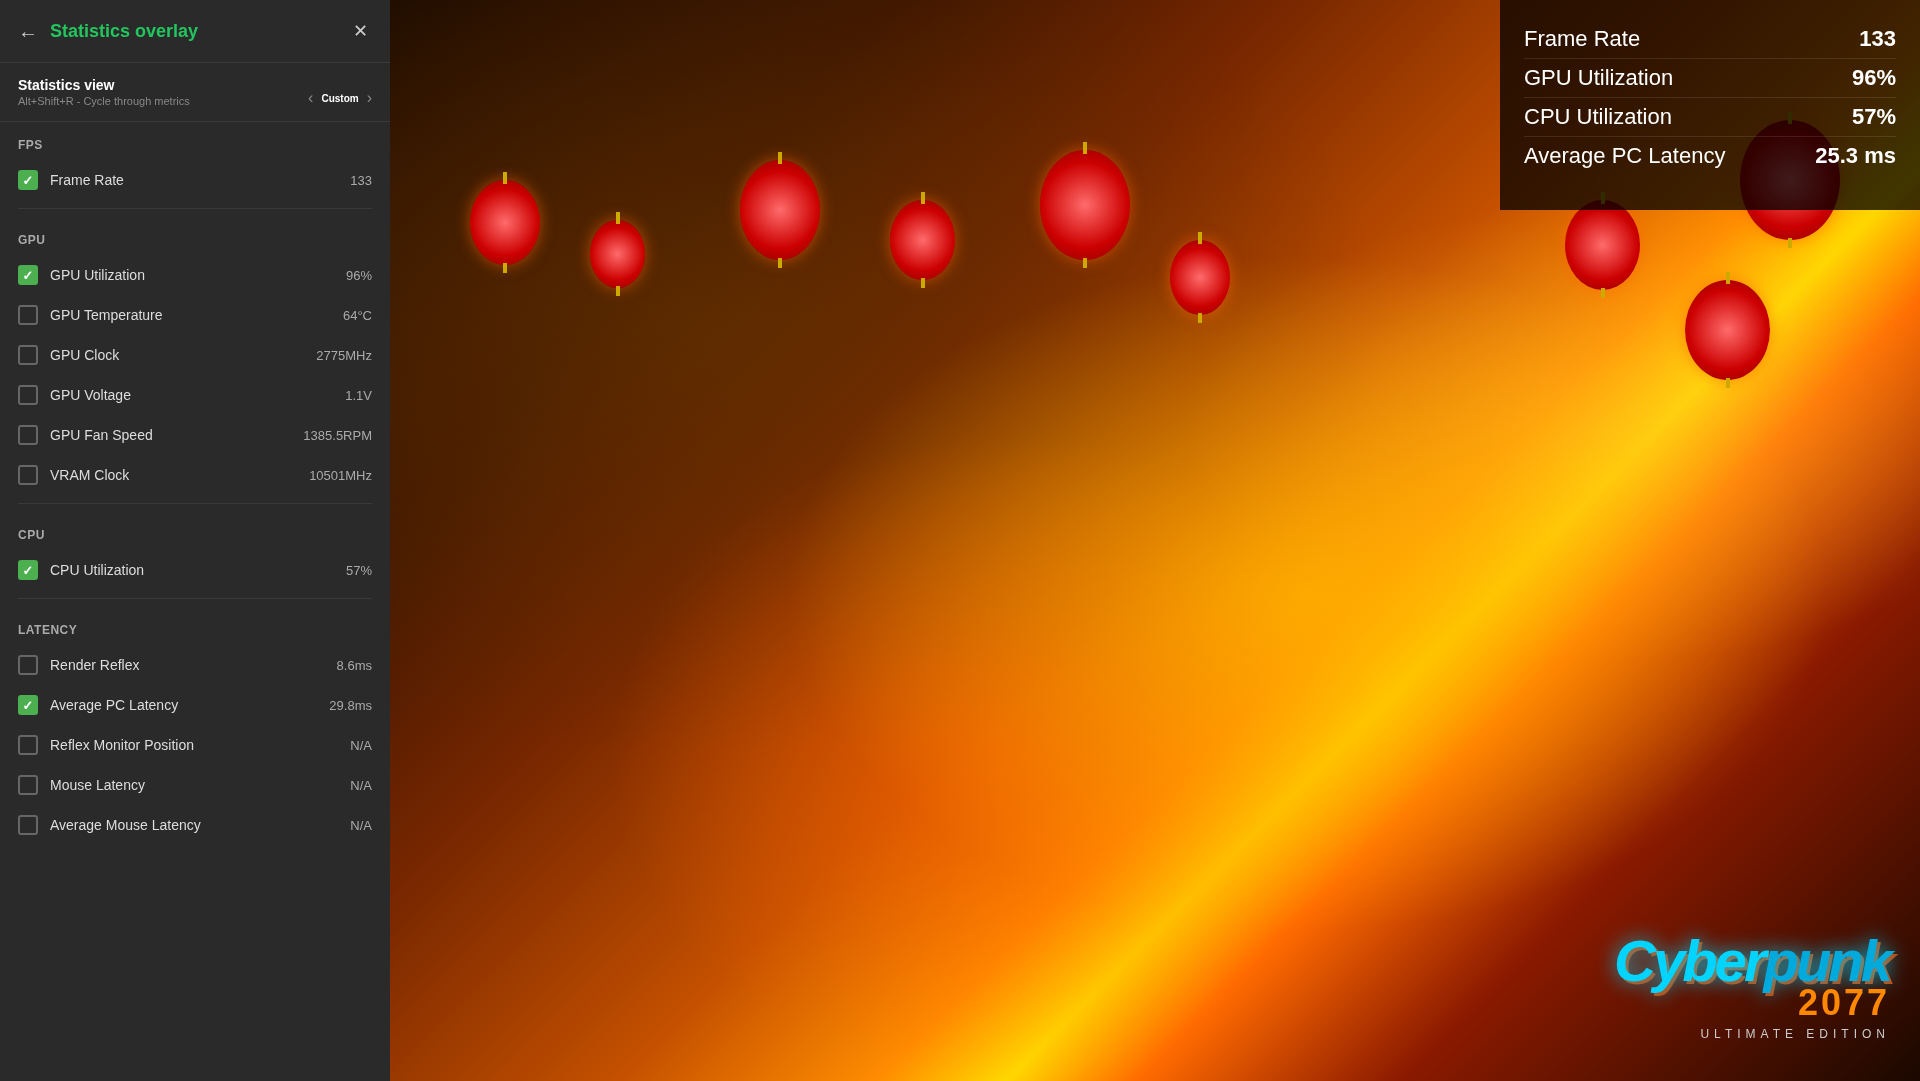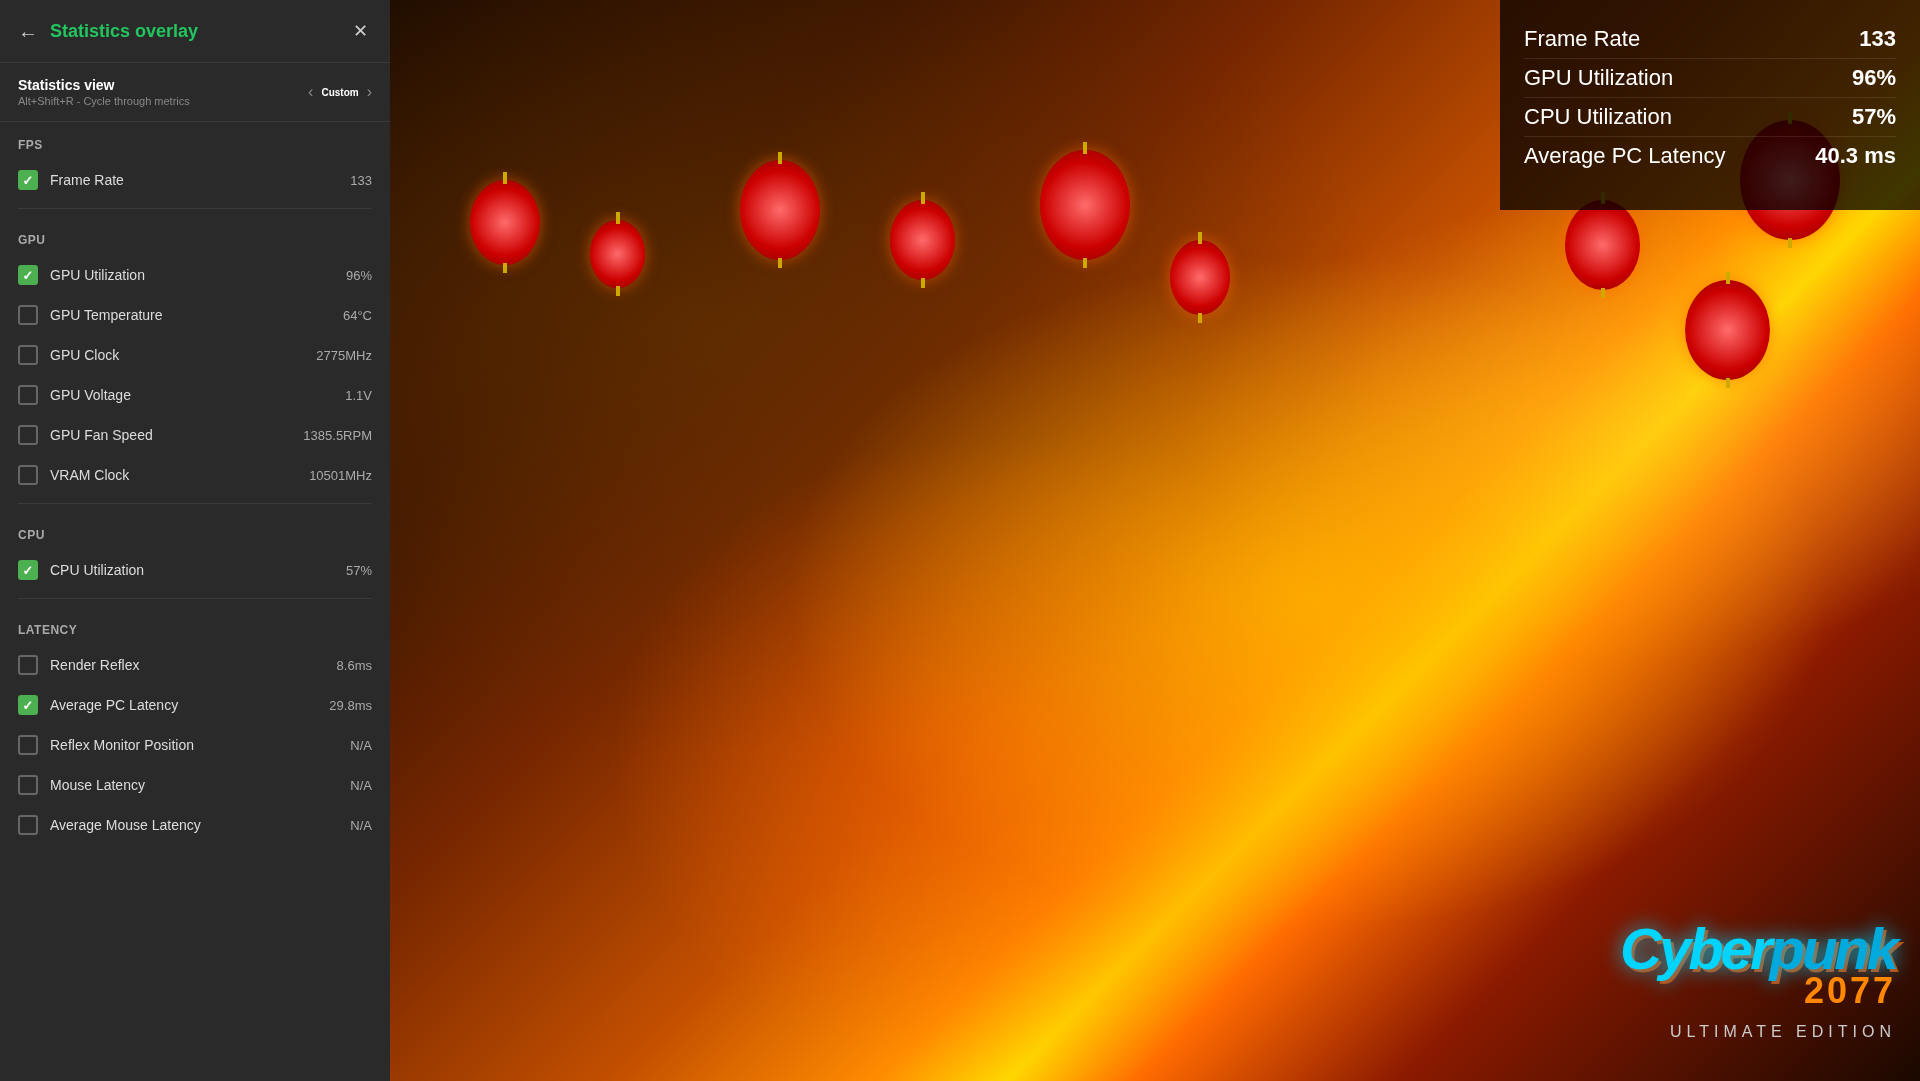--- a/index.html
+++ b/index.html
@@ -62,21 +62,21 @@
     .stats-value {
       color: #ffffff;
       font-size: 22px;
       font-weight: 600;
     }
 
     
     .cyberpunk-logo {
       position: absolute;
       bottom: 40px;
-      right: 24px;
+      right: 30px;
       text-align: right;
     }
 
     
     #left-panel {
       position: absolute;
       left: 0;
       top: 0;
       width: 390px;
       height: 1081px;
@@ -110,21 +110,21 @@
     .close-btn {
       color: #cccccc;
       font-size: 18px;
       cursor: pointer;
       padding: 4px;
     }
 
     
     .stats-view-row {
       display: flex;
-      align-items: center;
+      align-items: flex-end;
       padding: 14px 18px;
       border-bottom: 1px solid #3a3a3a;
       flex-shrink: 0;
     }
     .stats-view-label {
       flex: 1;
     }
     .stats-view-title {
       color: #ffffff;
       font-size: 14px;
@@ -397,24 +397,24 @@
     <div class="stats-row">
       <span class="stats-label">GPU Utilization</span>
       <span class="stats-value">96%</span>
     </div>
     <div class="stats-row">
       <span class="stats-label">CPU Utilization</span>
       <span class="stats-value">57%</span>
     </div>
     <div class="stats-row">
       <span class="stats-label">Average PC Latency</span>
-      <span class="stats-value">40.3 ms</span>
+      <span class="stats-value">25.3 ms</span>
     </div>
   </div>
 
   <div class="cyberpunk-logo">
     <div style="font-size:58px;font-weight:900;font-style:italic;color:#00d4ff;text-shadow:0 0 20px rgba(0,212,255,0.9),3px 3px 0 #cc4400;letter-spacing:-3px;line-height:1;">
       <span style="color:#00d4ff;">Cyber</span><span style="color:#00aadd;">punk</span>
     </div>
     <div style="font-size:36px;font-weight:900;color:#ff8800;letter-spacing:3px;text-align:right;margin-top:-8px;">2077</div>
-    <div style="font-size:16px;color:#cccccc;letter-spacing:5px;text-transform:uppercase;margin-top:11px;">ULTIMATE EDITION</div>
+    <div style="font-size:12px;color:#cccccc;letter-spacing:5px;text-transform:uppercase;margin-top:3px;">ULTIMATE EDITION</div>
   </div>
 </div>
 
 </body></html>

